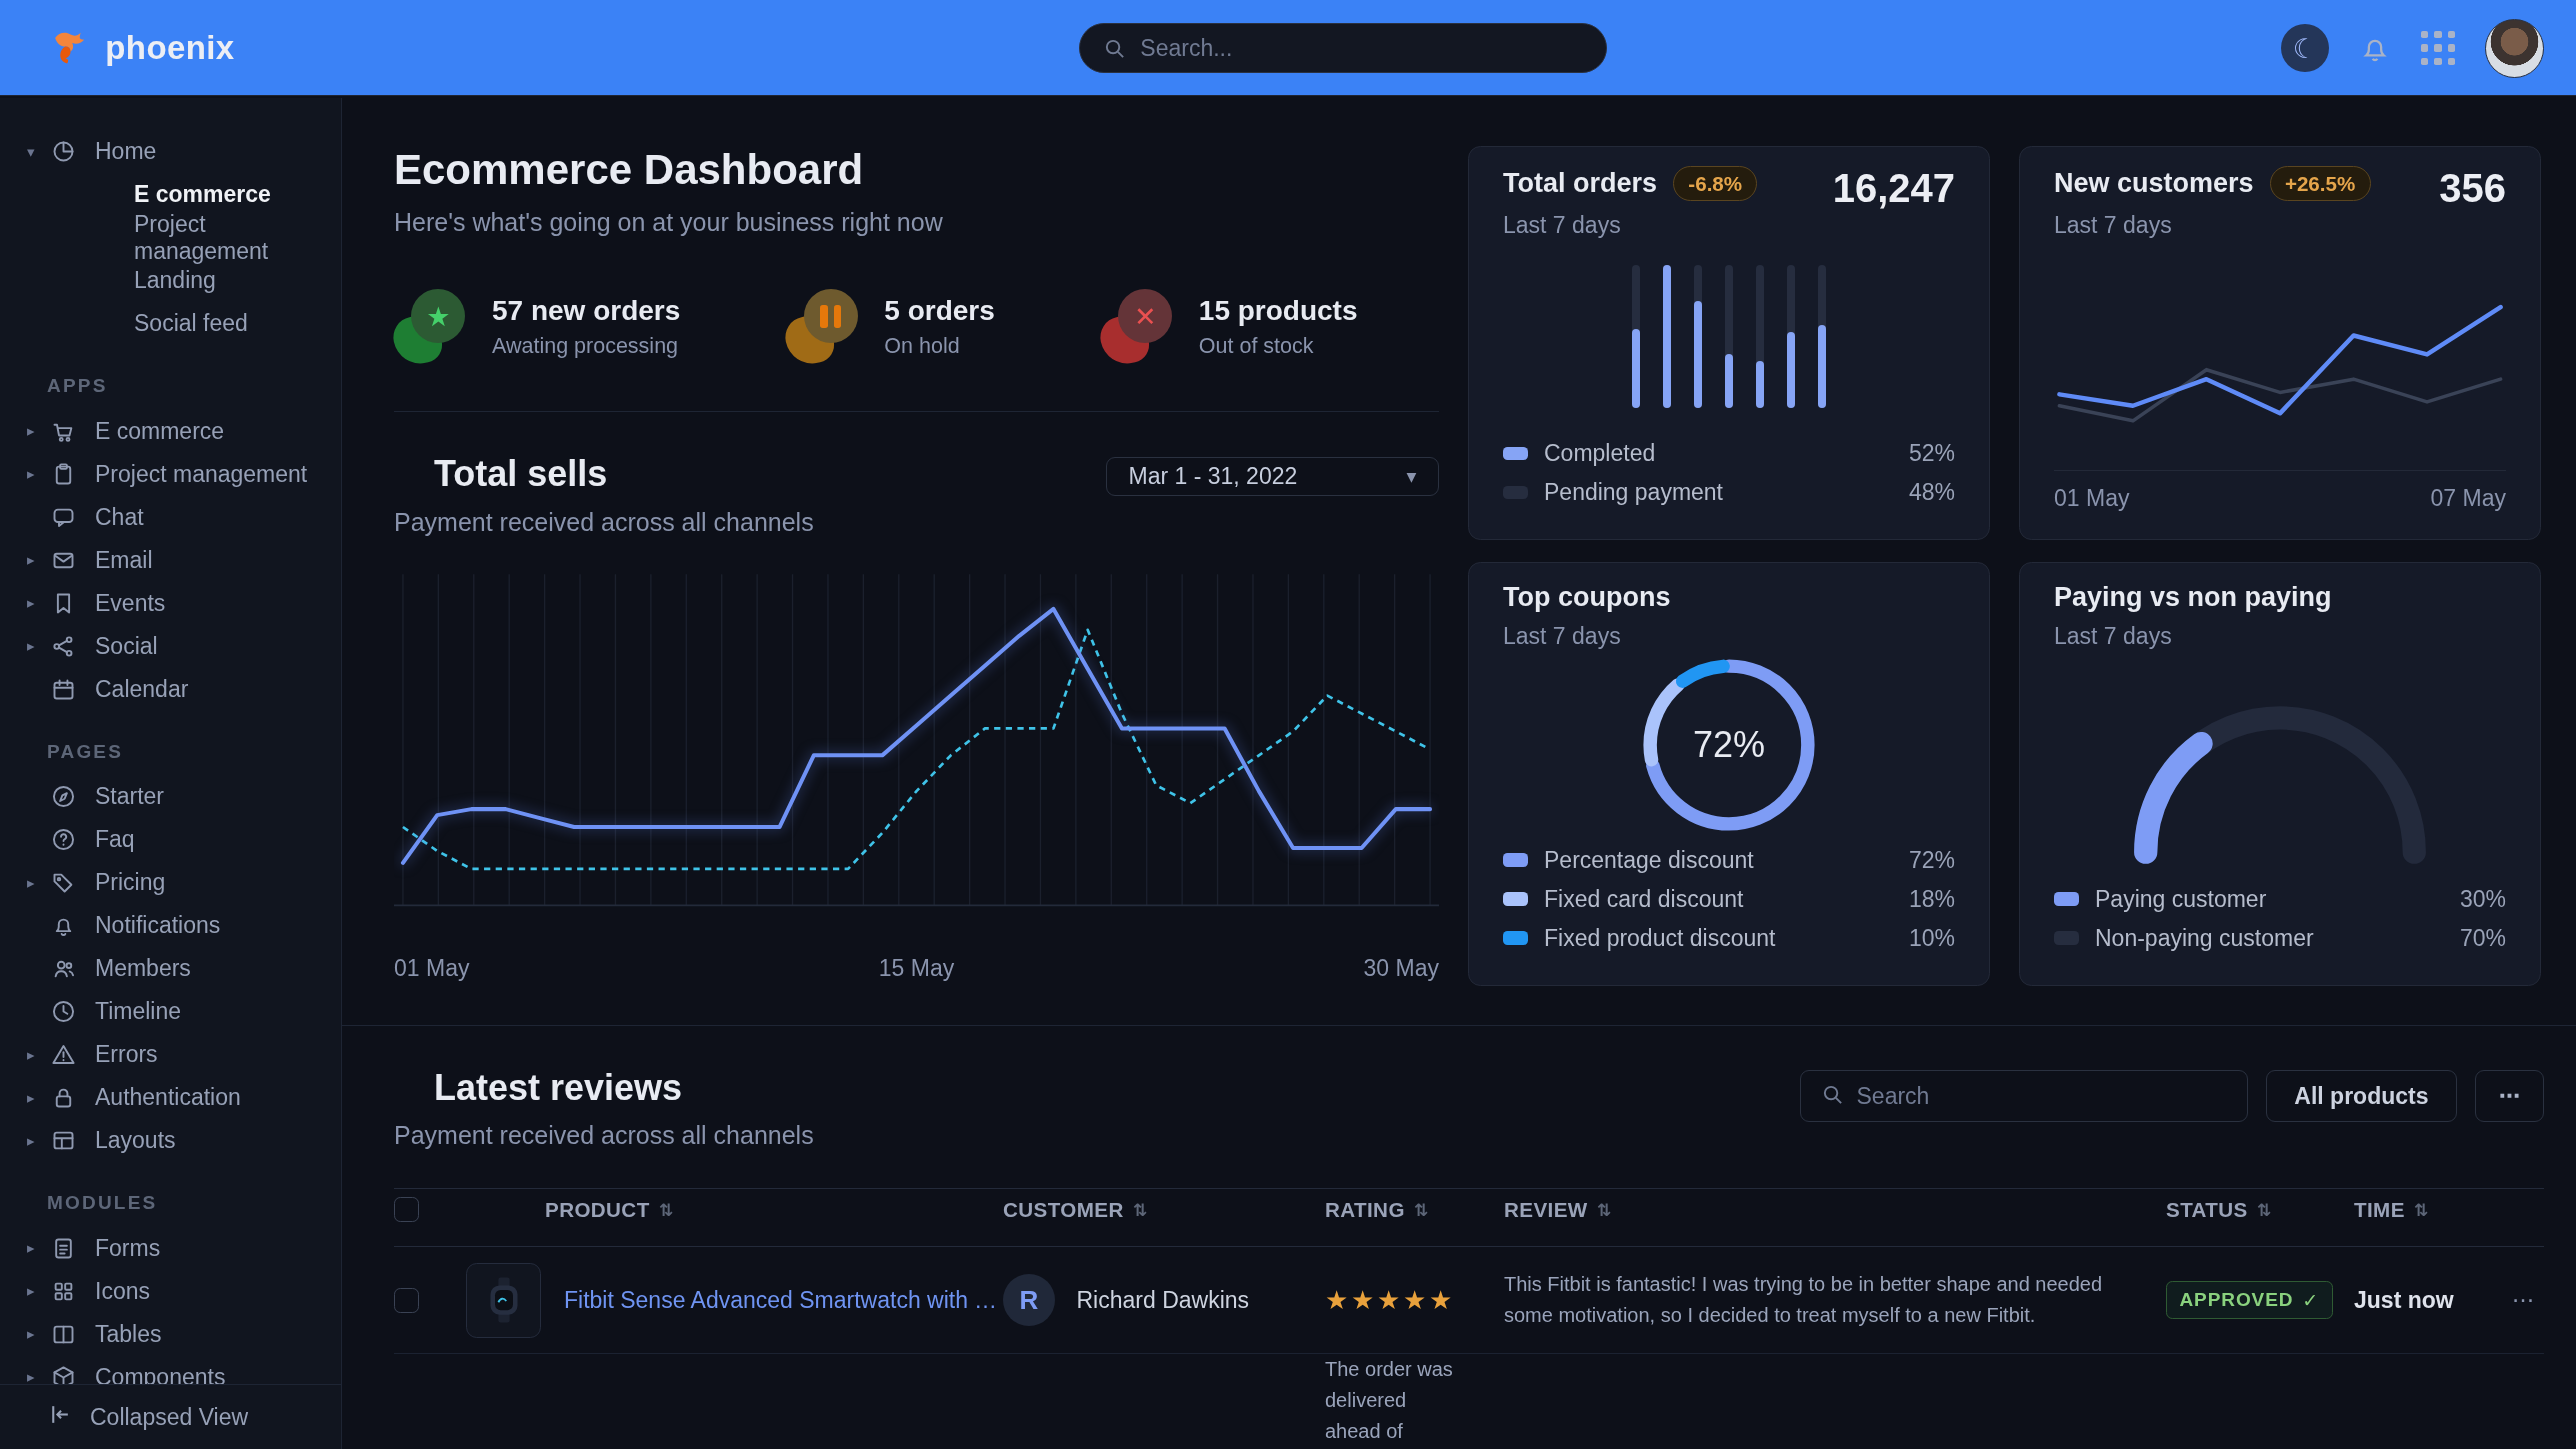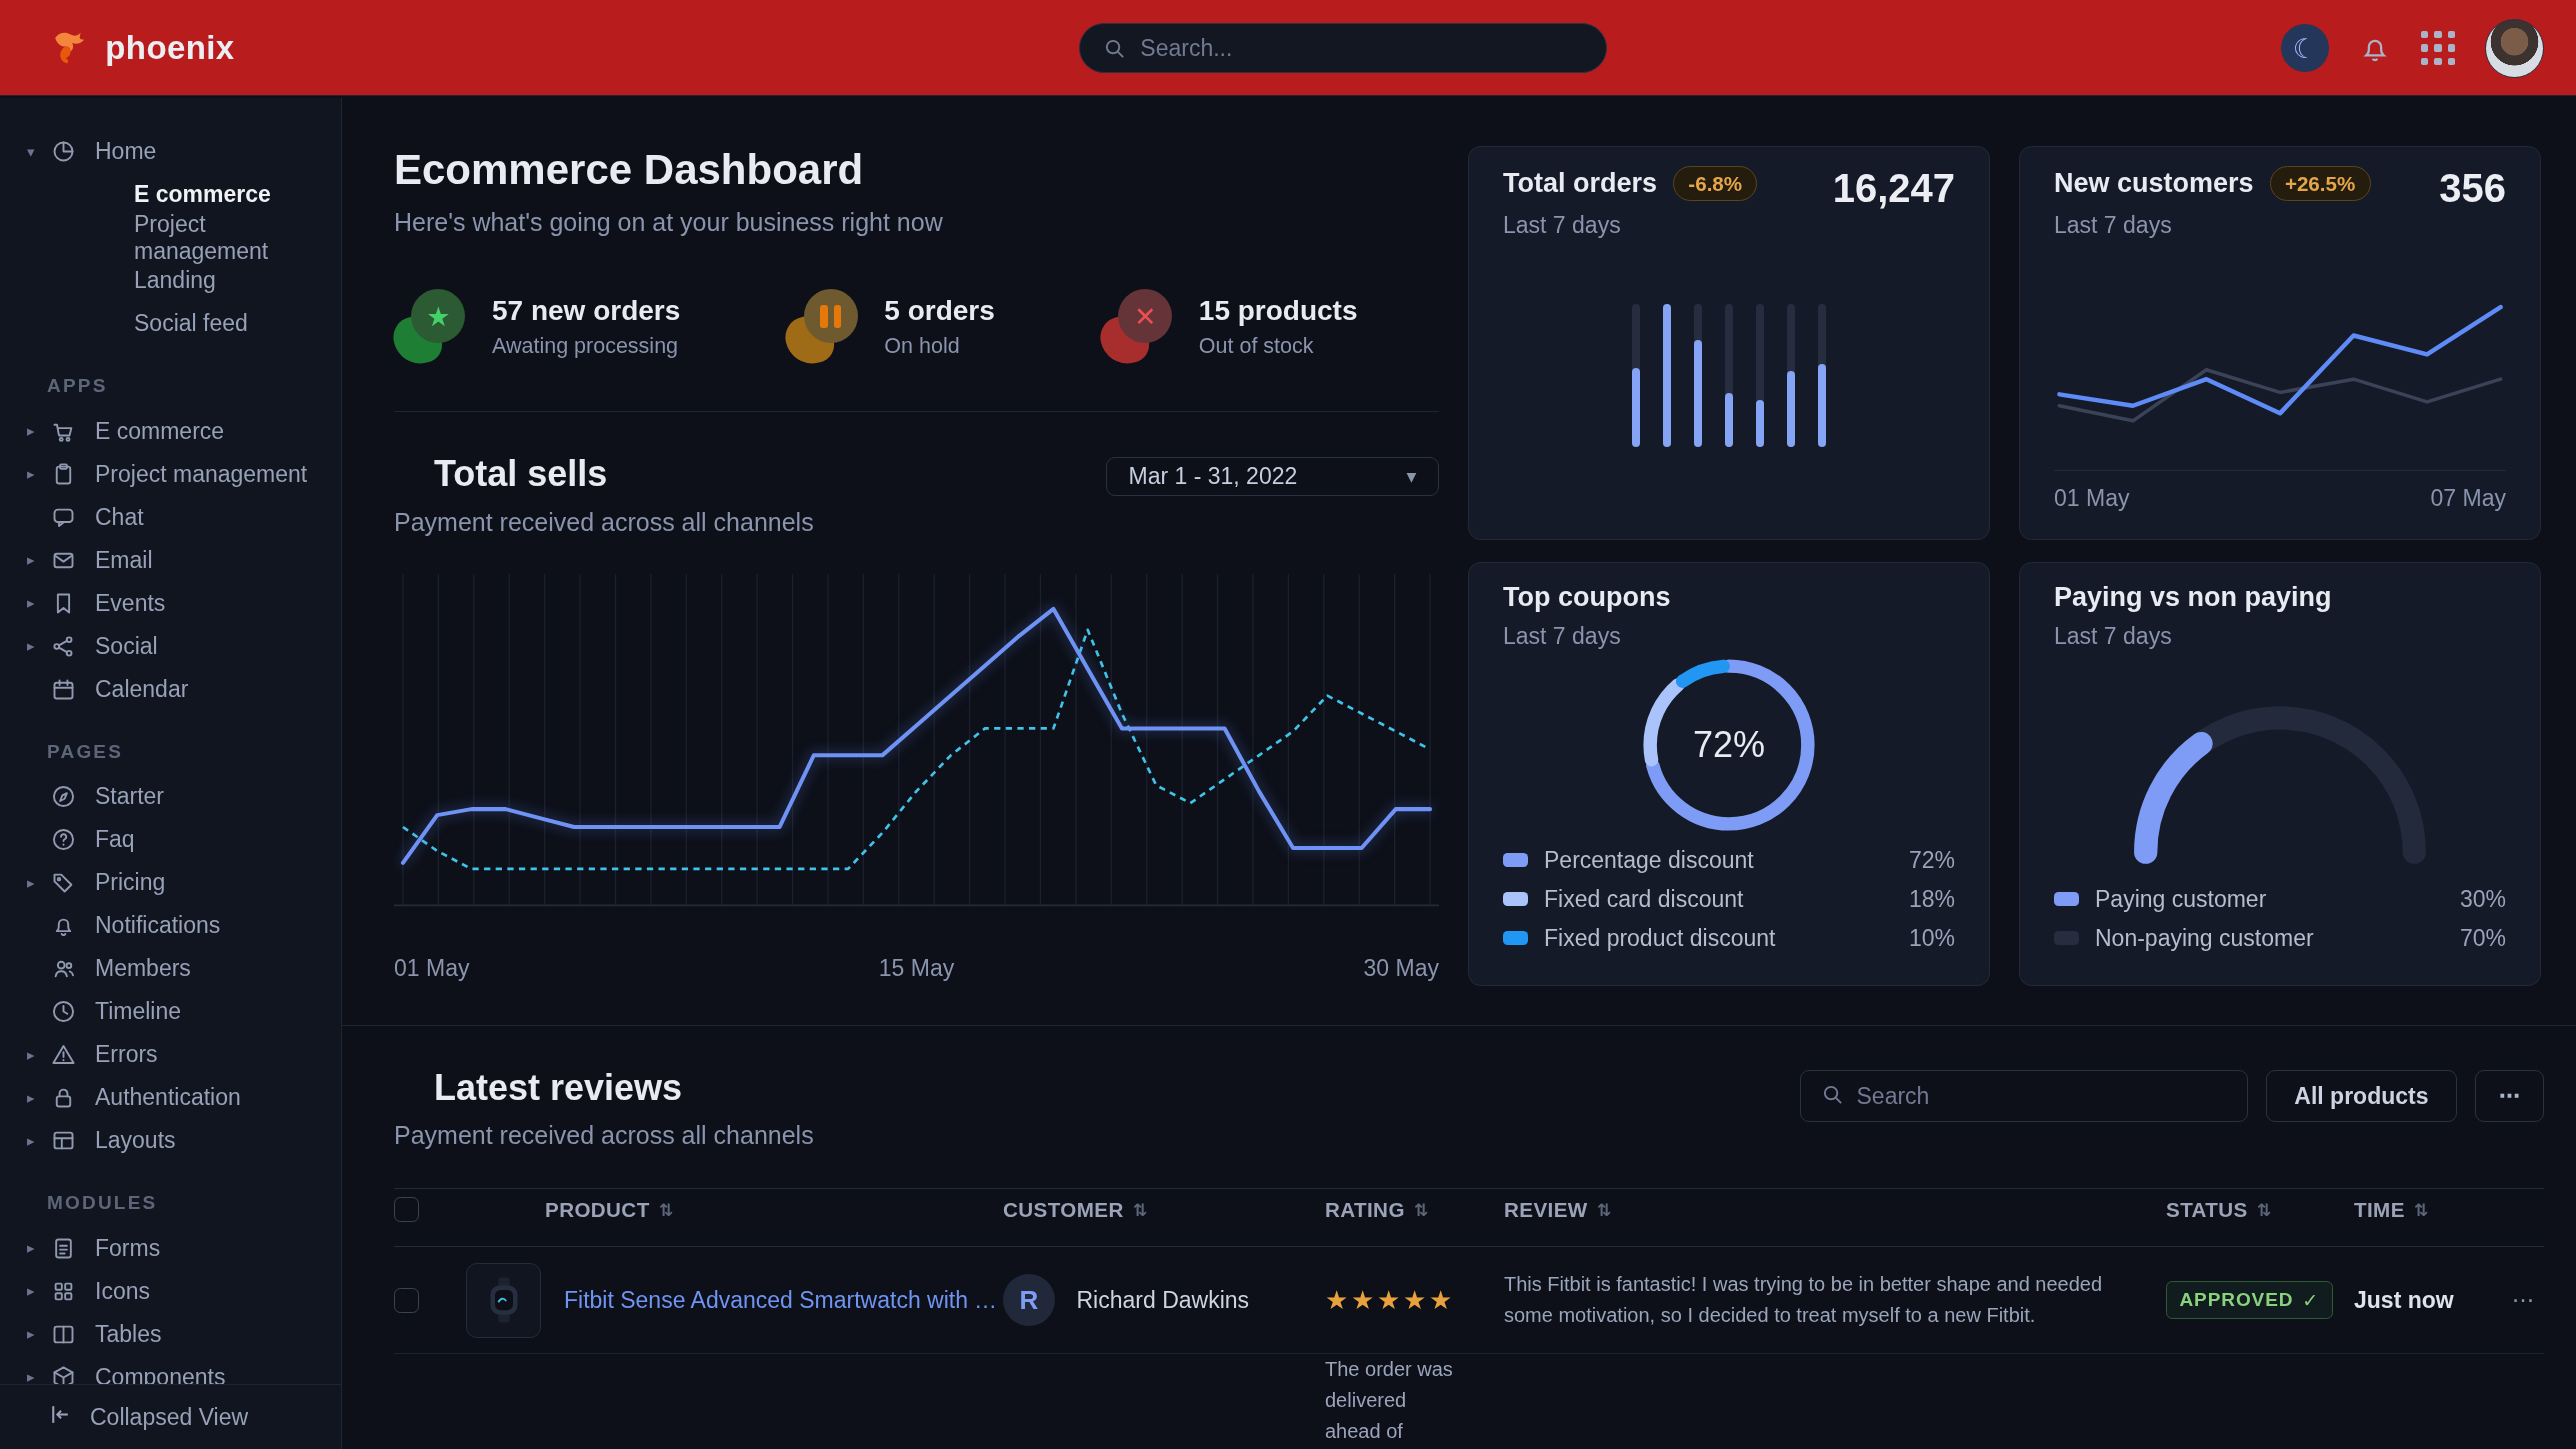--- a/index.html
+++ b/index.html
@@ -7,21 +7,21 @@
   body {
     font-family:"Liberation Sans","DejaVu Sans",sans-serif;
     background:#0d1019; color:#dfe3ec;
     -webkit-font-smoothing:antialiased;
   }
   .glyph { font-family:"DejaVu Sans",sans-serif; }
 
   
   .topnav {
     position:fixed; top:0; left:0; width:2576px; height:96px;
-    background:#b91c1c; border-bottom:1.8px solid #1e2534;
+    background:#3b82f6; border-bottom:1.8px solid #1e2534;
     display:flex; align-items:center; z-index:10;
   }
   .logo { display:flex; align-items:center; gap:14.3px; margin-left:50px; }
   .logo-text { font-size:33px; font-weight:600; color:#eceef4; letter-spacing:0.4px; }
   .nav-search {
     position:absolute; left:1079px; top:23px; width:528px; height:50px;
     border:1.8px solid #2a3140; border-radius:25px;
     display:flex; align-items:center; gap:14.3px; padding:0 23px; background:#131722;
   }
   .nav-search input, .tbl-search input {
@@ -616,20 +616,32 @@
               <div class="bar-fill" style="height: 33%; background: rgb(134, 164, 245);"></div>
             </div>
             <div class="bar-track" style="background: rgb(38, 45, 63);">
               <div class="bar-fill" style="height: 53%; background: rgb(134, 164, 245);"></div>
             </div>
             <div class="bar-track" style="background: rgb(38, 45, 63);">
               <div class="bar-fill" style="height: 58%; background: rgb(134, 164, 245);"></div>
             </div>
           </div>
         </div>
+      <div class="legend" id="orders-legend">
+          <div class="legend-row">
+            <span class="sw" style="background:#86a4f5"></span>
+            <span class="lbl">Completed</span>
+            <span class="val">52%</span>
+          </div>
+          <div class="legend-row">
+            <span class="sw" style="background:#262d3f"></span>
+            <span class="lbl">Pending payment</span>
+            <span class="val">48%</span>
+          </div>
+        </div>
     </div>
 
     <div class="card">
       <div class="card-head">
         <div>
           <div class="card-title-wrap">
             <span class="card-title">New customers</span>
             <span class="badge-warn">+26.5%</span>
           </div>
           <div class="card-cap">Last 7 days</div>

